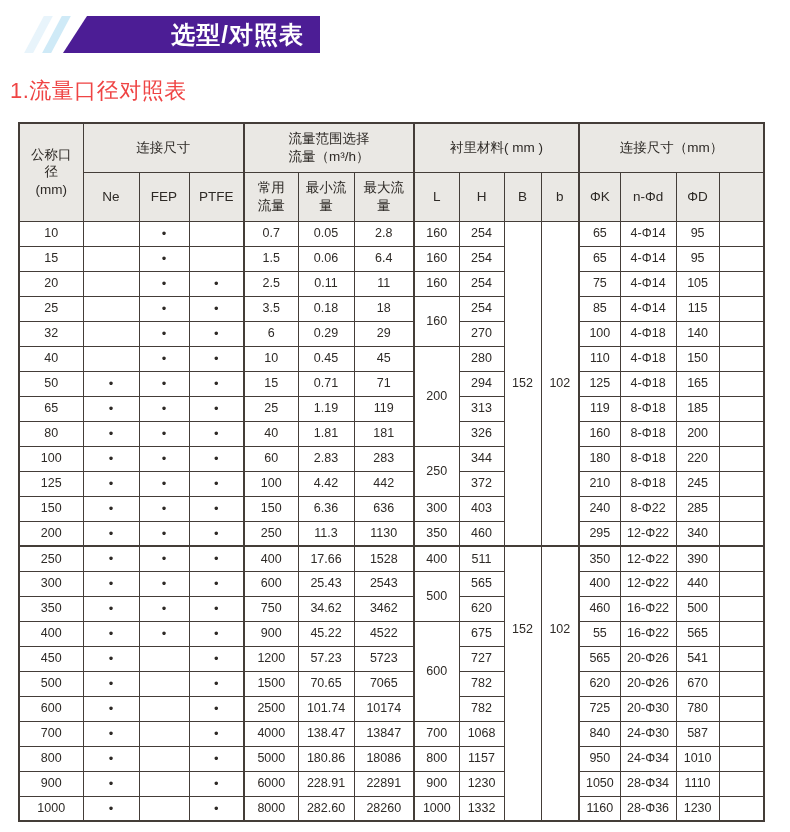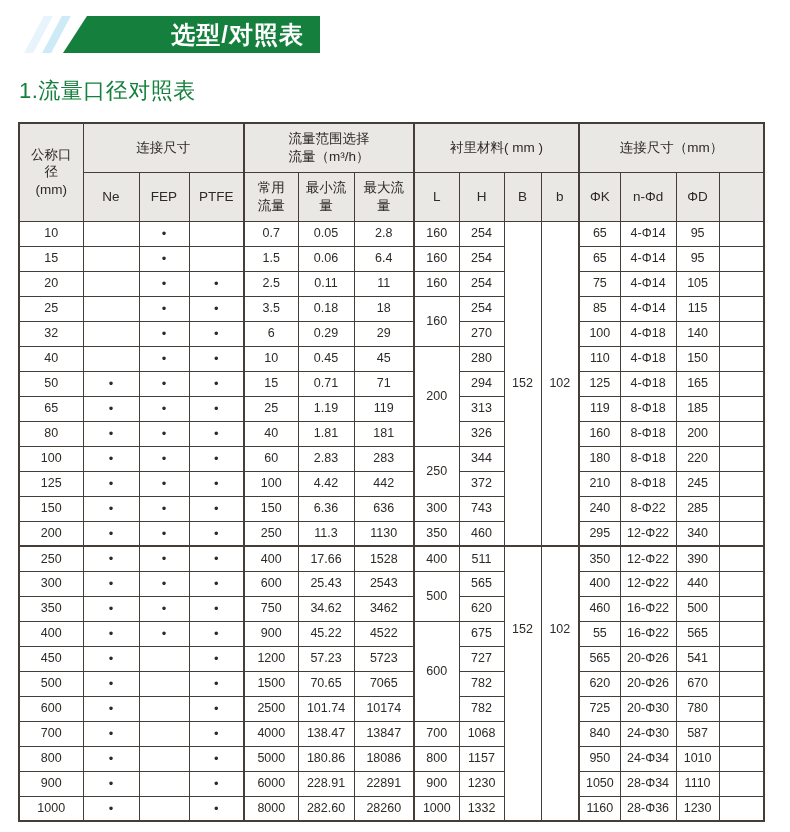--- a/index.html
+++ b/index.html
@@ -4,26 +4,26 @@
 <style>
   * { box-sizing: border-box; }
   body { margin:0; background:#ffffff; font-family:"Liberation Sans","DejaVu Sans",sans-serif; }
   .page { position:relative; width:790px; height:832px; background:#fff; overflow:hidden; }
 
   
   .stripe { position:absolute; top:16px; height:37px; width:9px; transform:skewX(-28deg); }
   .stripe1 { left:34px; background:#e8f4fb; }
   .stripe2 { left:52px; background:#cfeaf7; }
   .banner { position:absolute; left:63px; top:16px; width:257px; height:37px;
-            background:#15803d; clip-path:polygon(24px 0, 100% 0, 100% 100%, 0 100%);
+            background:#4c1d95; clip-path:polygon(24px 0, 100% 0, 100% 100%, 0 100%);
             display:flex; align-items:center; justify-content:flex-end; padding-right:16px; }
   .banner .banner-text { color:#ffffff; font-size:24px; font-weight:bold; letter-spacing:1px; }
 
-  .section-title { position:absolute; left:19px; top:76px; margin:0; font-size:22px;
-                   font-weight:normal; color:#15803d; letter-spacing:0.5px; }
+  .section-title { position:absolute; left:10px; top:76px; margin:0; font-size:22px;
+                   font-weight:normal; color:#ef4444; letter-spacing:0.5px; }
 
   
   table.spec { position:absolute; left:18px; top:122px; width:745px;
                border-collapse:collapse; table-layout:fixed;
                border:2px solid #443d38; }
   .spec th, .spec td { border:1px solid #443d38; text-align:center; vertical-align:middle;
                        overflow:hidden; padding:0 1px; color:#2e2a26; }
   .spec thead th { background:#eae8e4; font-weight:normal; font-size:13.5px;
                    line-height:1.3; white-space:pre-line; height:49px; }
   .spec tbody td { background:#ffffff; font-size:12.5px; height:25px; line-height:1; }
@@ -259,21 +259,21 @@
         </tr>
         <tr>
           <td>150</td>
           <td class="dot">•</td>
           <td class="dot">•</td>
           <td class="dot">•</td>
           <td class="grp">150</td>
           <td>6.36</td>
           <td>636</td>
           <td class="grp">300</td>
-          <td>743</td>
+          <td>403</td>
           <td class="grp">240</td>
           <td>8-Φ22</td>
           <td>285</td>
           <td></td>
         </tr>
         <tr>
           <td>200</td>
           <td class="dot">•</td>
           <td class="dot">•</td>
           <td class="dot">•</td>

